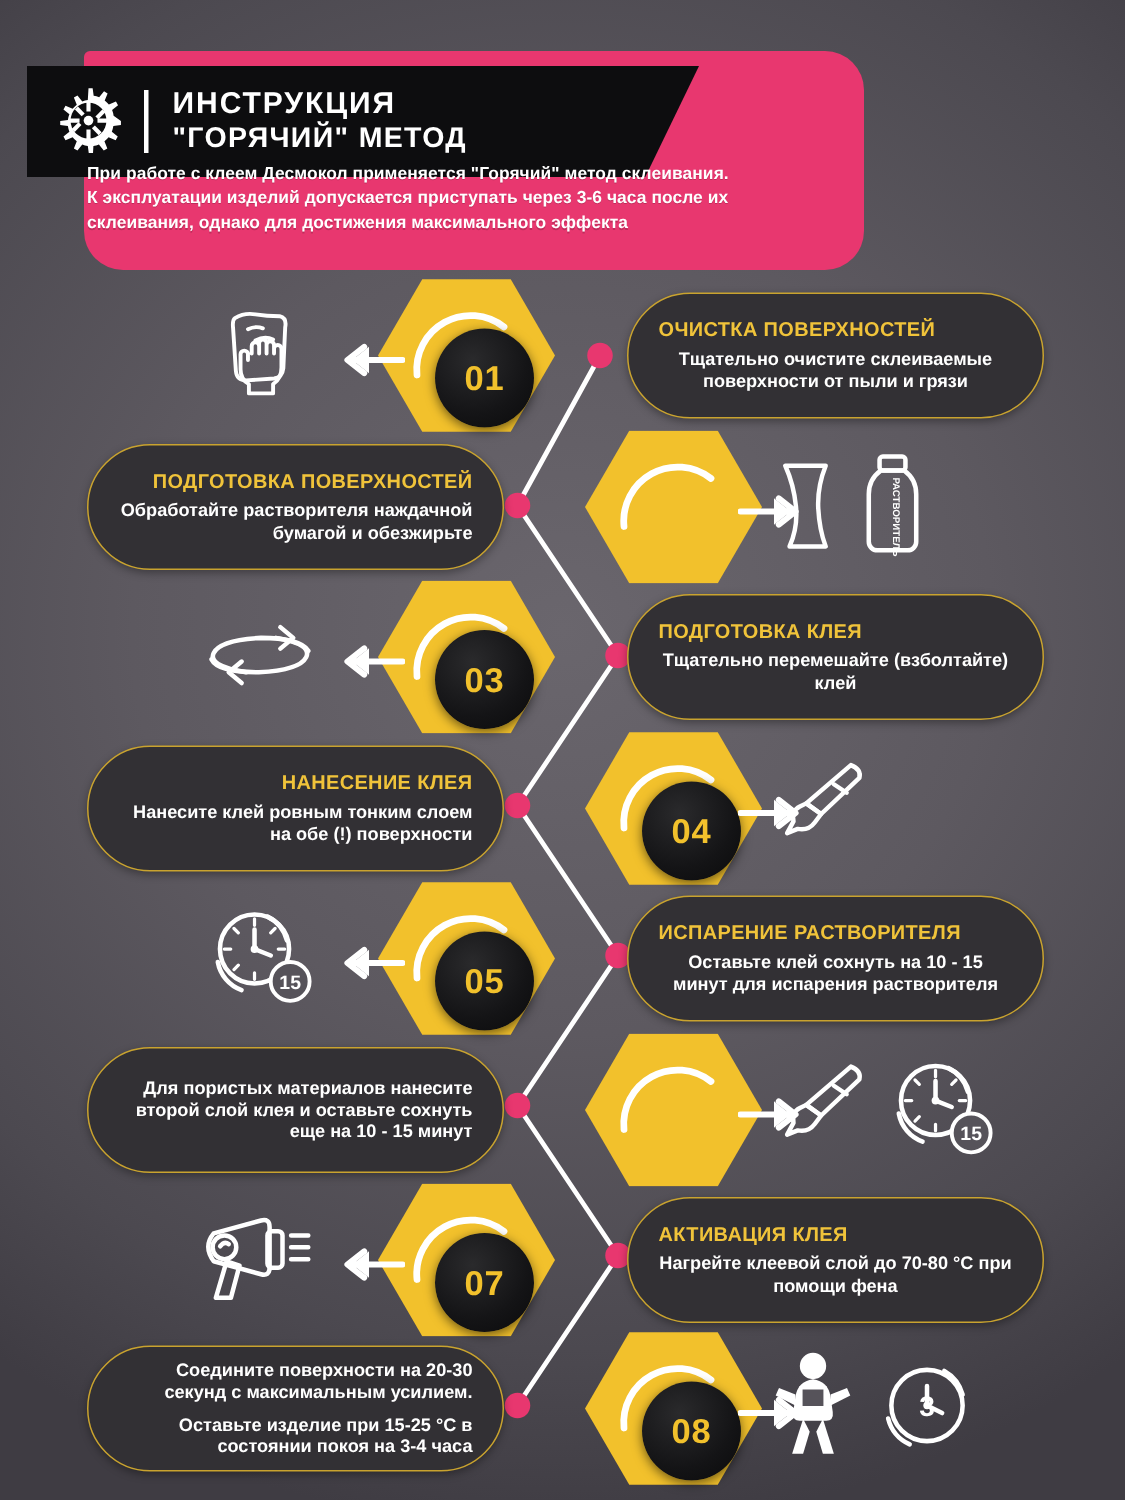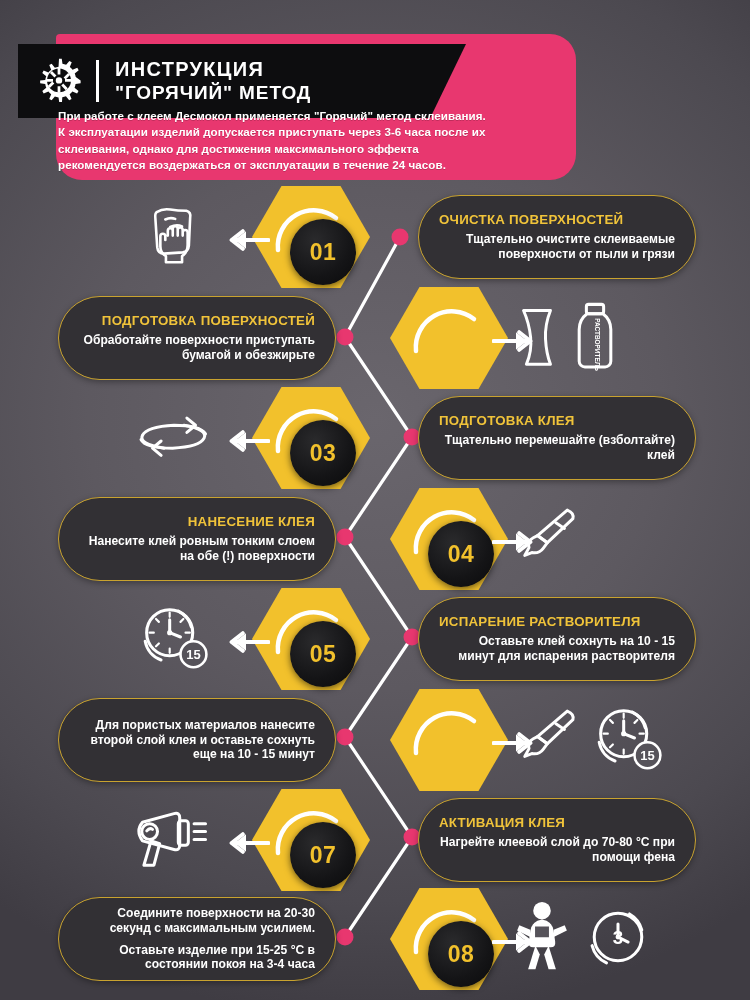--- a/index.html
+++ b/index.html
@@ -52,21 +52,21 @@
   .row { position:absolute; left:0; width:750px; height:100px; }
   .card {
     position:absolute; top:8px; height:84px;
     background:#323034;
     border:1.6px solid #c9a32f;
     border-radius:42px;
     display:flex; flex-direction:column; justify-content:center;
     padding:6px 20px;
     box-shadow:0 2px 6px rgba(0,0,0,.35);
   }
-  .card.right { left:418px; width:278px; align-items:flex-start; text-align:right; }
+  .card.right { left:418px; width:278px; align-items:flex-start; text-align:center; }
   .card.left  { left:58px;  width:278px; align-items:flex-end;  text-align:right; }
   .card-title {
     color:#f0c33a; font-size:13.3px; font-weight:bold; letter-spacing:0.25px;
     line-height:1.15; margin-bottom:4px; white-space:nowrap;
   }
   .card-body { color:#fff; font-size:12.1px; font-weight:bold; line-height:1.24; }
   .card-body p { margin:0; }
   .card-body p + p { margin-top:7px; }
   .card.notitle .card-body { font-size:12.1px; }
 
@@ -130,21 +130,20 @@
       <span class="hdr-titles">
         <span class="hdr-l1">ИНСТРУКЦИЯ</span>
         <span class="hdr-l2">"ГОРЯЧИЙ" МЕТОД</span>
       </span>
     </div>
 
     <div class="hdr-body">
       <p>При работе с клеем Десмокол применяется "Горячий" метод склеивания.</p>
       <p>К эксплуатации изделий допускается приступать через 3-6 часа после их</p>
       <p>склеивания, однако для достижения максимального эффекта</p>
-      <p>рекомендуется воздержаться от эксплуатации в течение 24 часов.</p>
     </div>
   </div>
 
   <svg class="zig">
     <polyline points="400,237 345,337 412,437 345,537 412,637 345,737 412,837 345,937" fill="none" stroke="#ffffff" stroke-width="3.2" stroke-linejoin="round"></polyline>
     <g fill="#e8376f">
       <circle cx="400" cy="237" r="8.5"></circle>
       <circle cx="345" cy="337" r="8.5"></circle>
       <circle cx="412" cy="437" r="8.5"></circle>
       <circle cx="345" cy="537" r="8.5"></circle>
@@ -182,21 +181,21 @@
       <path d="M36 30 q8-4 16-1" stroke="#fff" stroke-width="4.2" fill="none" stroke-linecap="round" stroke-linejoin="round"></path>
       <path d="M44 42 q10-5 19-1" stroke="#fff" stroke-width="4.2" fill="none" stroke-linecap="round" stroke-linejoin="round"></path>
       <path d="M40 56 v-8 a4 4 0 0 1 8 0 v8 m0 0 v-11 a4 4 0 0 1 8 0 v11 m0 0 v-9 a4 4 0 0 1 8 0 v9 m0 0 v-5 a4 4 0 0 1 8 0 v20 q0 12-9 18 l0 10 h-26 l0-10 q-9-5-9-16 v-16 a4 4 0 0 1 8 0 v6" stroke="#fff" stroke-width="4.2" fill="none" stroke-linecap="round" stroke-linejoin="round"></path>
     </svg></span>
         </div>
       </div>
       <div class="row" style="top: 288px;">
         <div class="card left">
           <div class="card-title">ПОДГОТОВКА ПОВЕРХНОСТЕЙ</div>
           <div class="card-body">
-            <p>Обработайте поверхности приступать бумагой и обезжирьте</p>
+            <p>Обработайте растворителя наждачной бумагой и обезжирьте</p>
           </div>
         </div>
         <div class="badge mid-b">
           <div class="hex"></div>
           <div class="hex-arc"><svg width="82" height="82" viewBox="0 0 82 82">
               <path d="M8 54 A36 36 0 0 1 66 22" stroke="#fff" stroke-width="4.5" fill="none" stroke-linecap="round"></path>
             </svg></div>
         </div>
         <div class="arrow to-right"><svg width="48" height="26" viewBox="0 0 60 32">
             <path d="M2 16 H46 M34 5 L48 16 L34 27" stroke="#fff" stroke-width="5" fill="none" stroke-linecap="round" stroke-linejoin="round"></path>

